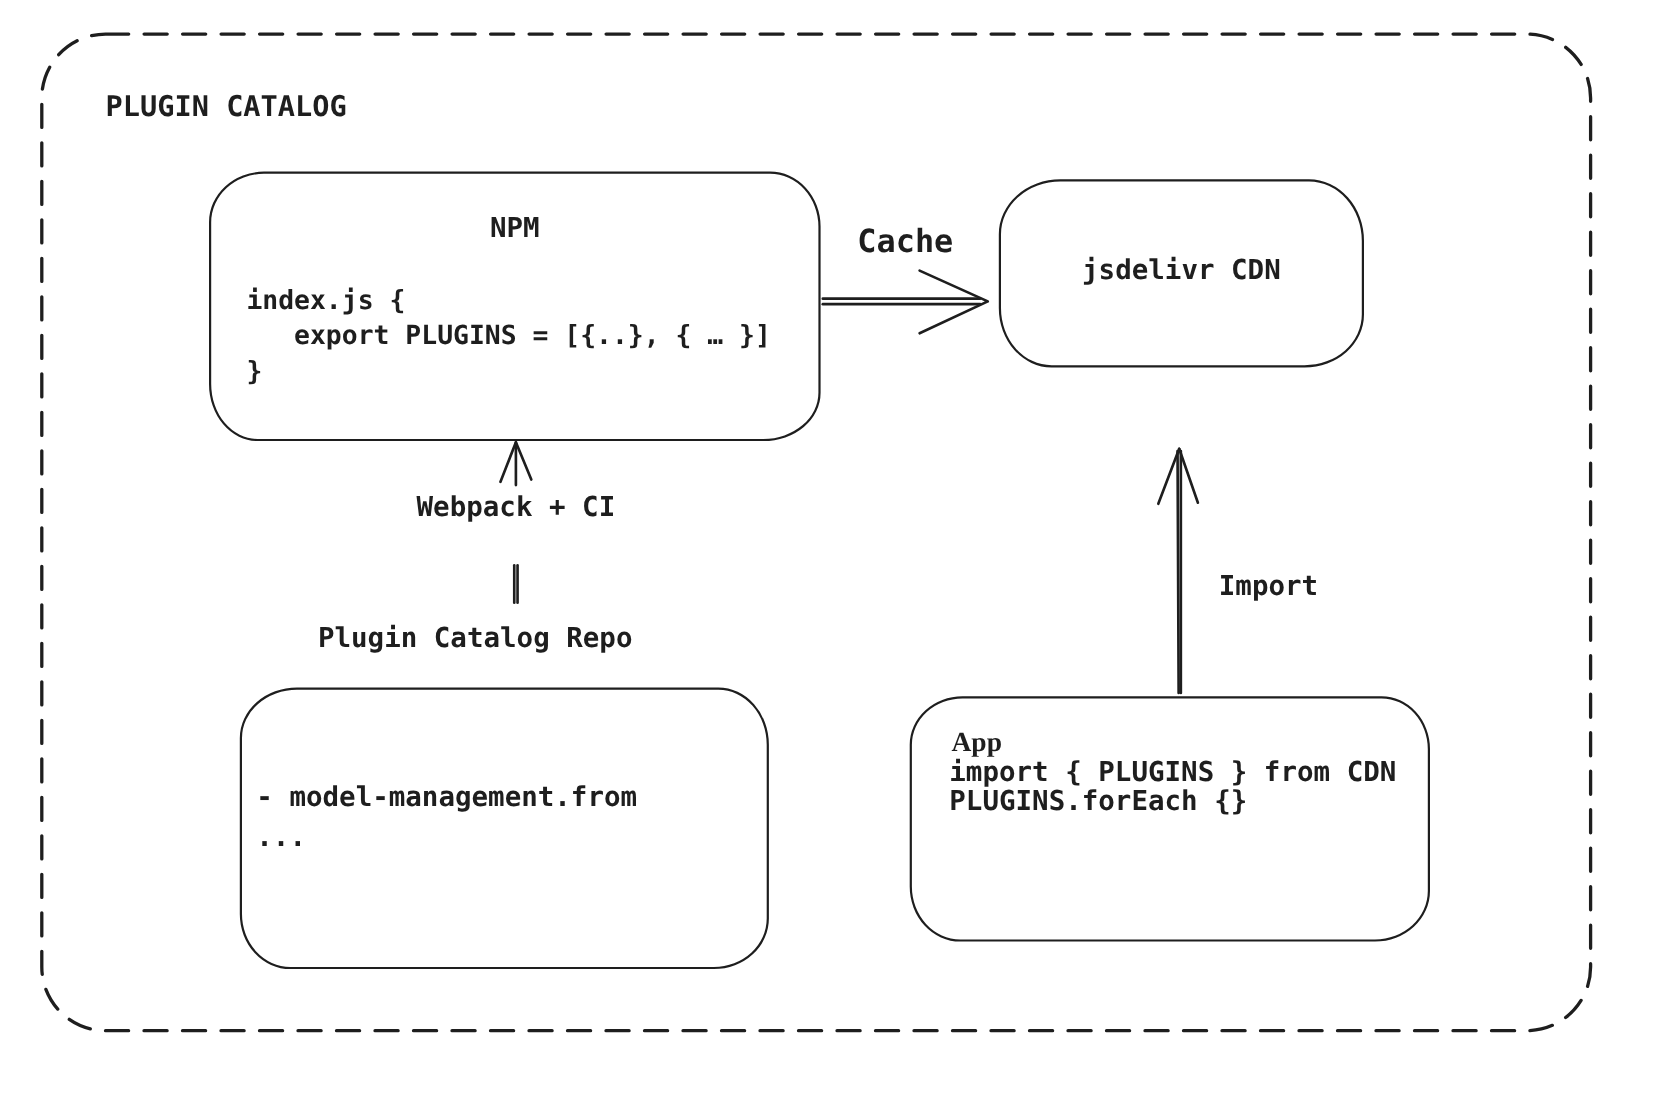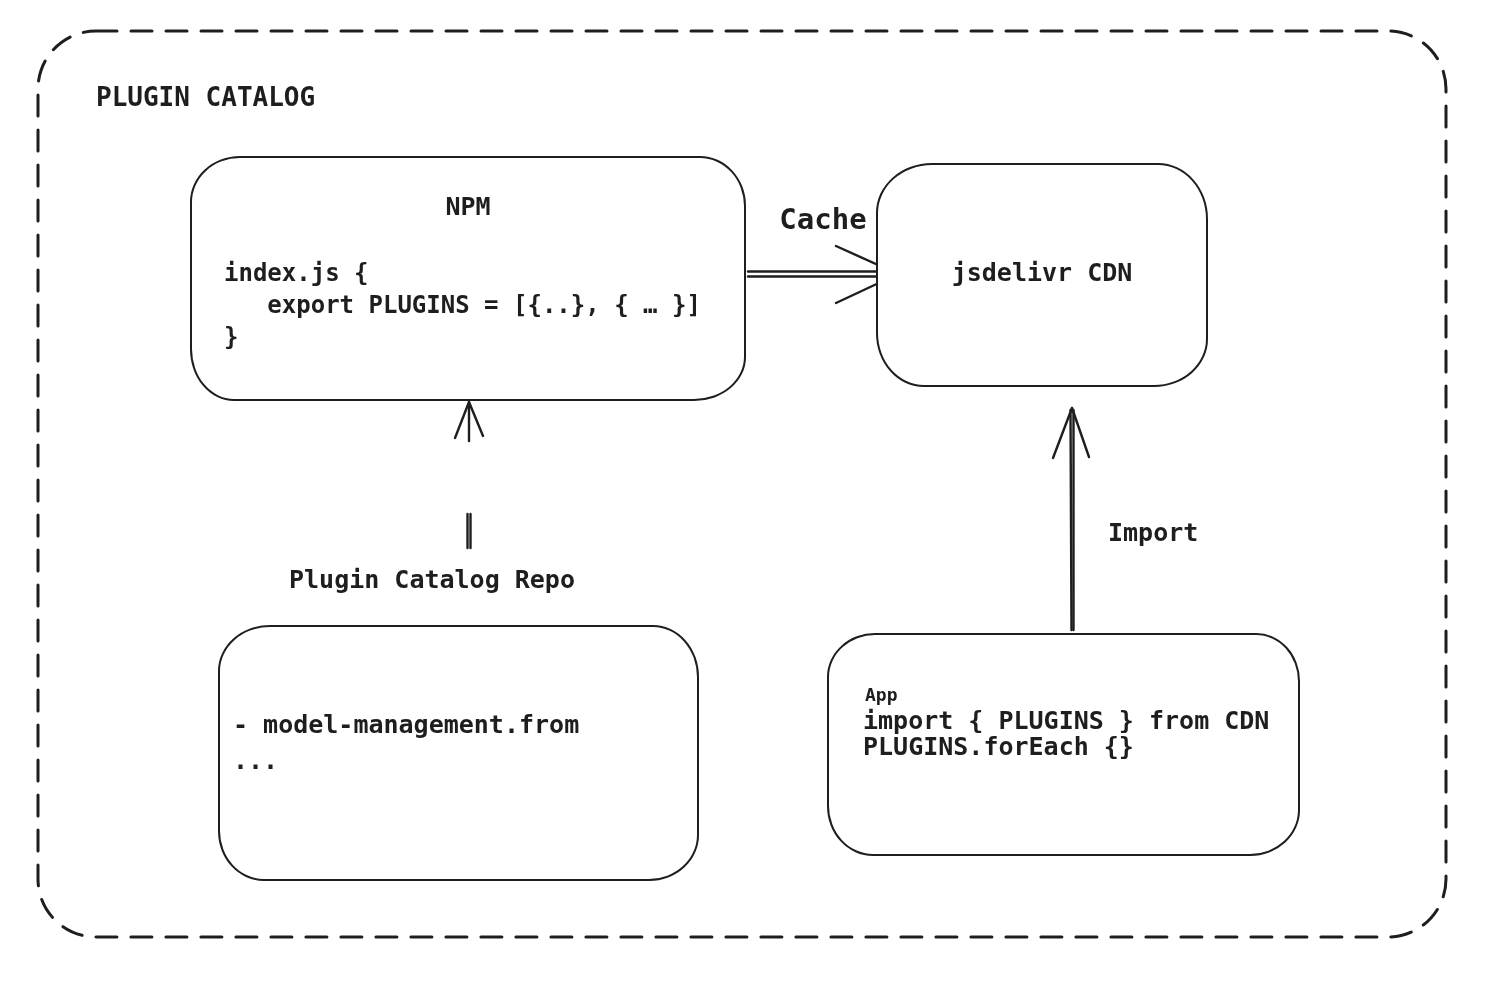--- a/index.html
+++ b/index.html
@@ -21,35 +21,35 @@
   .label{position:absolute;white-space:pre;line-height:1.2;}
 
   .box{
     position:absolute;
     background:var(--paper);
     border:2.4px solid var(--ink);
     box-sizing:border-box;
   }
   
   #npm-box {left:190px;top:156px;width:556px;height:245px;border-radius:50px 46px 52px 44px / 46px 50px 44px 52px;}
-  #cdn-box {left:876px;top:163px;width:332px;height:224px;border-radius:56px 50px 54px 48px / 50px 56px 48px 54px;}
+  #cdn-box {left:908px;top:163px;width:332px;height:171px;border-radius:56px 50px 54px 48px / 50px 56px 48px 54px;}
   #repo-box{left:218px;top:625px;width:481px;height:256px;border-radius:52px 46px 50px 46px / 46px 52px 46px 50px;}
   #app-box {left:827px;top:633px;width:473px;height:223px;border-radius:48px 44px 50px 46px / 44px 48px 46px 50px;}
 
   #npm-box .node-title{display:block;text-align:center;margin-top:34px;font-size:25px;}
   #npm-code{margin:36px 0 0 32px;font-size:24px;}
   #npm-code .code-line{white-space:pre;line-height:32px;}
 
   #cdn-box{display:flex;align-items:center;justify-content:center;}
   #cdn-box .node-title{font-size:25px;margin-top:-6px;}
 
   #repo-box .node-list{margin:80px 0 0 13px;font-size:25px;}
   #repo-box .list-line{white-space:pre;line-height:36px;}
 
-  #app-box .node-title{display:block;margin:47px 0 0 36px;font-size:18px;line-height:26px;}
+  #app-box .node-title{display:block;margin:28px 0 0 36px;font-size:25px;line-height:26px;font-family:Liberation Serif, serif;}
   #app-box .code-line{white-space:pre;margin:0 0 0 34px;font-size:25px;line-height:26px;}
   #app-code-1{margin-top:31px;}
   #app-code-2{margin-top:36px;}
 
   #diagram-title{left:96px;top:82px;font-size:26px;}
   #cache-label  {left:748px;top:202px;width:150px;text-align:center;font-size:29px;}
   #build-label-1{left:368px;top:446px;width:202px;text-align:center;font-size:25px;}
   #build-label-2{left:368px;top:479px;width:202px;text-align:center;font-size:25px;}
   #repo-title   {left:289px;top:565px;font-size:25px;}
   #import-label {left:1108px;top:518px;font-size:25px;}
@@ -96,20 +96,21 @@
       <div class="code-line">   export PLUGINS = [{..}, { … }]</div>
       <div class="code-line">}</div>
     </div>
   </div>
 
   <div class="box" id="cdn-box">
     <span class="node-title">jsdelivr CDN</span>
   </div>
 
   <div class="label" id="cache-label">Cache</div>
+  <div class="label" id="build-label-1">Webpack + CI</div>
   <div class="label" id="import-label">Import</div>
 
   <div class="label" id="repo-title">Plugin Catalog Repo</div>
   <div class="box" id="repo-box">
     <div class="node-list">
       <div class="list-line">- model-management.from</div>
       <div class="list-line">...</div>
     </div>
   </div>
 

